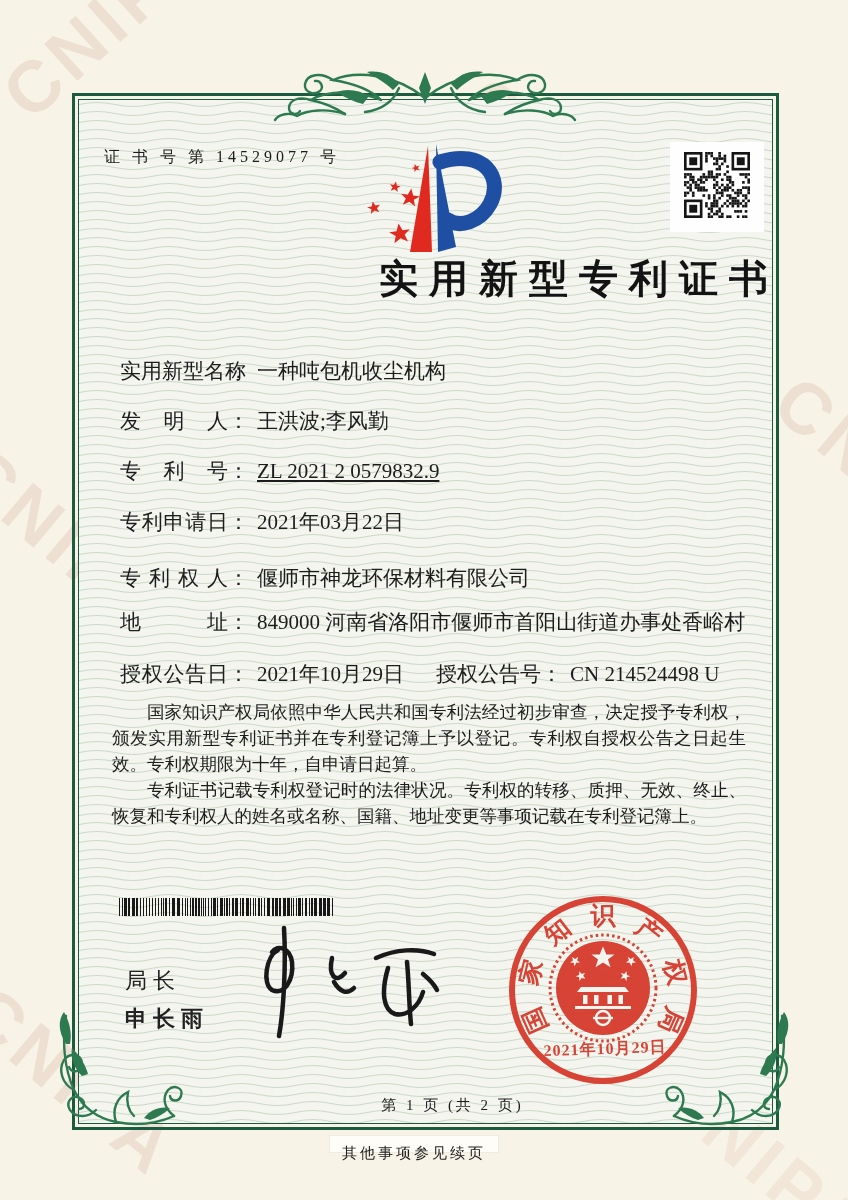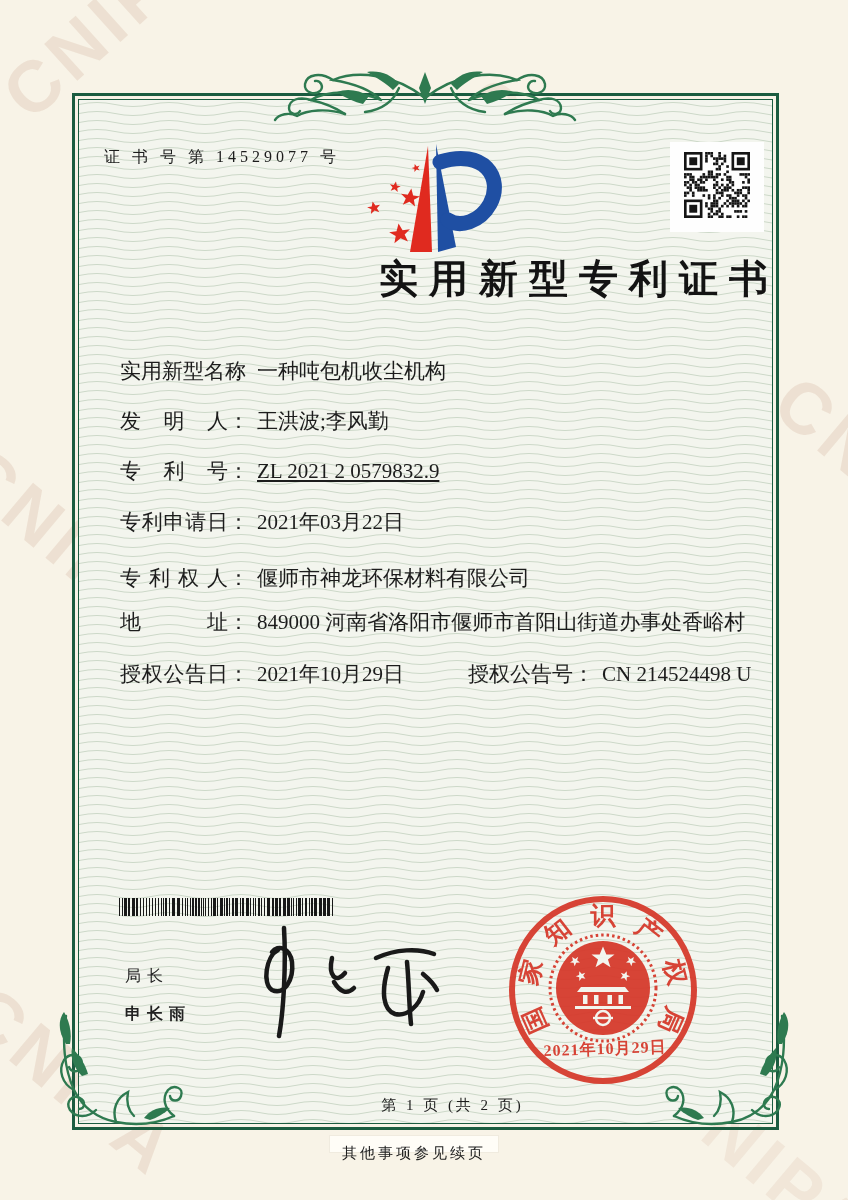--- a/index.html
+++ b/index.html
@@ -18,25 +18,25 @@
                border:1.5px solid #1b5c40;background:#f3f5ee;}
   .guilloche{position:absolute;left:0;top:0;width:100%;height:100%;}
   
   .cert-no{position:absolute;left:104px;top:147px;font-size:16px;letter-spacing:4px;}
   .title{position:absolute;left:72px;top:252px;width:707px;text-align:right;
          font-size:39px;font-weight:bold;letter-spacing:11px;color:#131313;}
   .frow{position:absolute;left:120px;width:640px;font-size:21px;white-space:nowrap;}
   .flabel{display:inline-block;width:108px;text-align:justify;text-align-last:justify;
           vertical-align:top;}
   .fcolon{display:inline-block;margin-right:8px;}
-  .fgroup2{position:absolute;left:348px;top:0;}
+  .fgroup2{position:absolute;left:316px;top:0;}
   .paras{position:absolute;left:112px;top:699px;width:634px;font-size:17.5px;
          line-height:26px;text-align:justify;}
   .paras p{margin:0;text-indent:2em;}
-  .director{position:absolute;left:125px;font-size:16px;letter-spacing:6px;
+  .director{position:absolute;left:125px;font-size:22px;letter-spacing:6px;
             font-family:"Liberation Sans","DejaVu Sans",sans-serif;color:#222;}
   .pagenum{position:absolute;left:72px;top:1096px;width:761px;text-align:center;
            font-size:15px;letter-spacing:3px;}
   .contbox{position:absolute;left:330px;top:1136px;width:168px;height:16px;
            background:#fffdf7;line-height:34px;text-align:center;font-size:15px;
            letter-spacing:3px;box-shadow:0 0 0 1px rgba(0,0,0,0.03);}
   .qrbox{position:absolute;left:670px;top:142px;width:94px;height:90px;background:#fefefe;}
   .qrbox svg{position:absolute;left:14px;top:10px;}
   svg{display:block;}
 </style>
@@ -354,20 +354,22 @@
   <span class="flabel">地　　　址</span><span class="fcolon">：</span><span>849000 河南省洛阳市偃师市首阳山街道办事处香峪村</span>
 </div>
 <div class="frow" style="top:660px;">
   <span class="flabel">授权公告日</span><span class="fcolon">：</span><span>2021年10月29日</span>
   <span class="fgroup2">
     <span>授权公告号</span><span class="fcolon">：</span><span>CN 214524498 U</span>
   </span>
 </div>
 
 <div class="paras">
+  <p>国家知识产权局依照中华人民共和国专利法经过初步审查，决定授予专利权，颁发实用新型专利证书并在专利登记簿上予以登记。专利权自授权公告之日起生效。专利权期限为十年，自申请日起算。</p>
+  <p>专利证书记载专利权登记时的法律状况。专利权的转移、质押、无效、终止、恢复和专利权人的姓名或名称、国籍、地址变更等事项记载在专利登记簿上。</p>
 </div>
 
 <svg id="barcode" class="abs" style="left:119px;top:898px;" width="220" height="18" viewBox="0 0 220 18">
     <rect x="0" y="0" width="1" height="18" fill="#181818"></rect>
     <rect x="3" y="0" width="1" height="18" fill="#181818"></rect>
     <rect x="5" y="0" width="3" height="18" fill="#181818"></rect>
     <rect x="9" y="0" width="2" height="18" fill="#181818"></rect>
     <rect x="13" y="0" width="3" height="18" fill="#181818"></rect>
     <rect x="17" y="0" width="2" height="18" fill="#181818"></rect>
     <rect x="21" y="0" width="1" height="18" fill="#181818"></rect>

